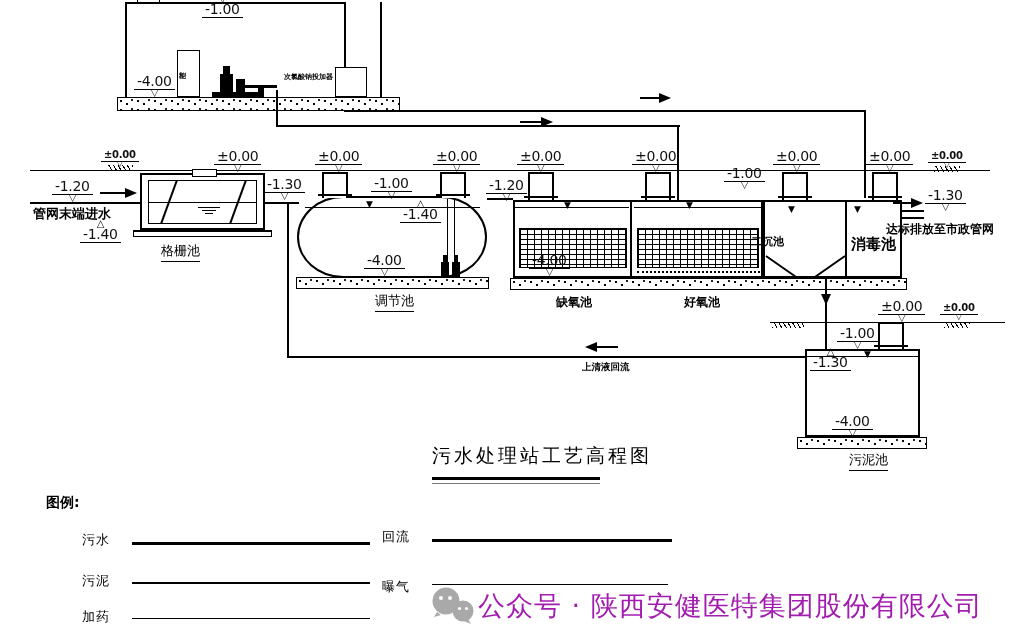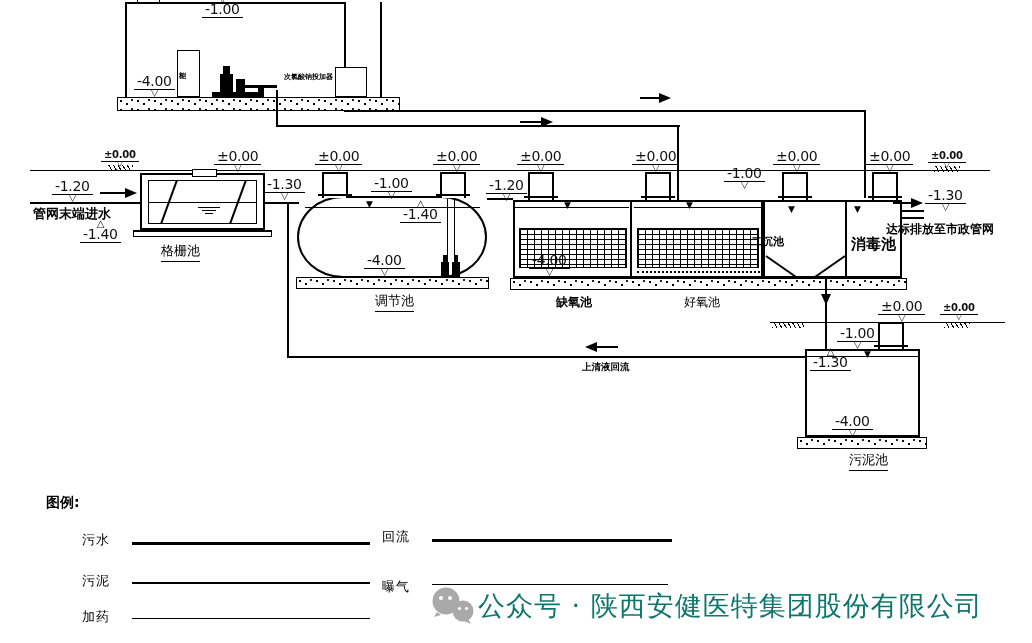--- a/index.html
+++ b/index.html
@@ -33,21 +33,21 @@
   .tname{font-size:13px;}
   .undl{border-bottom:1.6px solid #000;padding-bottom:1px;}
   .ah-r{position:absolute;width:0;height:0;border:5px solid transparent;border-right:0;border-left:12px solid #000;}
   .ah-l{position:absolute;width:0;height:0;border:5px solid transparent;border-left:0;border-right:12px solid #000;}
   .ah-d{position:absolute;width:0;height:0;border:5px solid transparent;border-bottom:0;border-top:11px solid #000;}
   .manhole{position:absolute;border:2px solid #000;border-bottom:none;background:#fff;box-sizing:border-box;}
   .diag{position:absolute;height:2px;background:#000;}
   .title-wrap{position:absolute;left:432px;top:443px;}
   .title-text{font-size:19px;letter-spacing:3px;}
   .legend-label{font-size:13px;letter-spacing:1px;}
-  .watermark{position:absolute;left:478px;top:588px;font-size:27px;letter-spacing:1px;color:#0f766e;white-space:nowrap;}
+  .watermark{position:absolute;left:478px;top:588px;font-size:27px;letter-spacing:1px;color:#a21caf;white-space:nowrap;}
   .vert-text{writing-mode:vertical-rl;font-size:7px;line-height:1;}
 </style>
 </head>
 <body>
 
 <div class="canvas">
 
   <div class="hl" style="left:30px;top:170px;width:960px;height:1px;"></div>
   <div class="hl" style="left:770px;top:322px;width:235px;height:1px;"></div>
   <div class="hatchstub" style="position:absolute;left:772px;top:323px;width:32px;"></div>
@@ -276,25 +276,30 @@
   </div>
   <div class="elev" style="left:832px;top:414px;">
     <span class="lbl">-4.00</span>
     <span class="tri">▽</span>
   </div>
 
   <div class="cjk" style="left:33px;top:205px;font-size:13px;font-weight:bold;">管网末端进水</div>
   <div class="cjk tname undl" style="left:161px;top:242px;">格栅池</div>
   <div class="cjk tname undl" style="left:375px;top:292px;">调节池</div>
   <div class="cjk" style="left:556px;top:294px;font-size:12px;font-weight:bold;">缺氧池</div>
-  <div class="cjk" style="left:684px;top:294px;font-size:12px;font-weight:normal;">好氧池</div>
+  <div class="cjk" style="left:684px;top:294px;font-size:12px;font-weight:bold;">好氧池</div>
   <div class="cjk" style="left:751px;top:234px;font-size:11px;font-weight:bold;">二沉池</div>
   <div class="cjk" style="left:851px;top:235px;font-size:15px;font-weight:bold;">消毒池</div>
   <div class="cjk tname undl" style="left:849px;top:451px;">污泥池</div>
 
+  <div class="title-wrap">
+    <div class="title-text">污水处理站工艺高程图</div>
+    <div class="hl" style="position:relative;left:0;top:8px;width:168px;height:2.5px;"></div>
+    <div class="hl" style="position:relative;left:0;top:11px;width:168px;height:1px;background:#777;"></div>
+  </div>
 
   <div class="cjk" style="left:46px;top:494px;font-size:14px;font-weight:bold;">图例:</div>
   <div class="cjk legend-label" style="left:82px;top:531px;">污水</div>
   <div class="hl" style="left:132px;top:542px;width:238px;height:2.5px;"></div>
   <div class="cjk legend-label" style="left:82px;top:572px;">污泥</div>
   <div class="hl" style="left:132px;top:582px;width:238px;height:2px;"></div>
   <div class="cjk legend-label" style="left:82px;top:608px;">加药</div>
   <div class="hl" style="left:132px;top:618px;width:238px;height:1.2px;"></div>
   <div class="cjk legend-label" style="left:382px;top:528px;">回流</div>
   <div class="hl" style="left:432px;top:539px;width:240px;height:2.5px;"></div>

